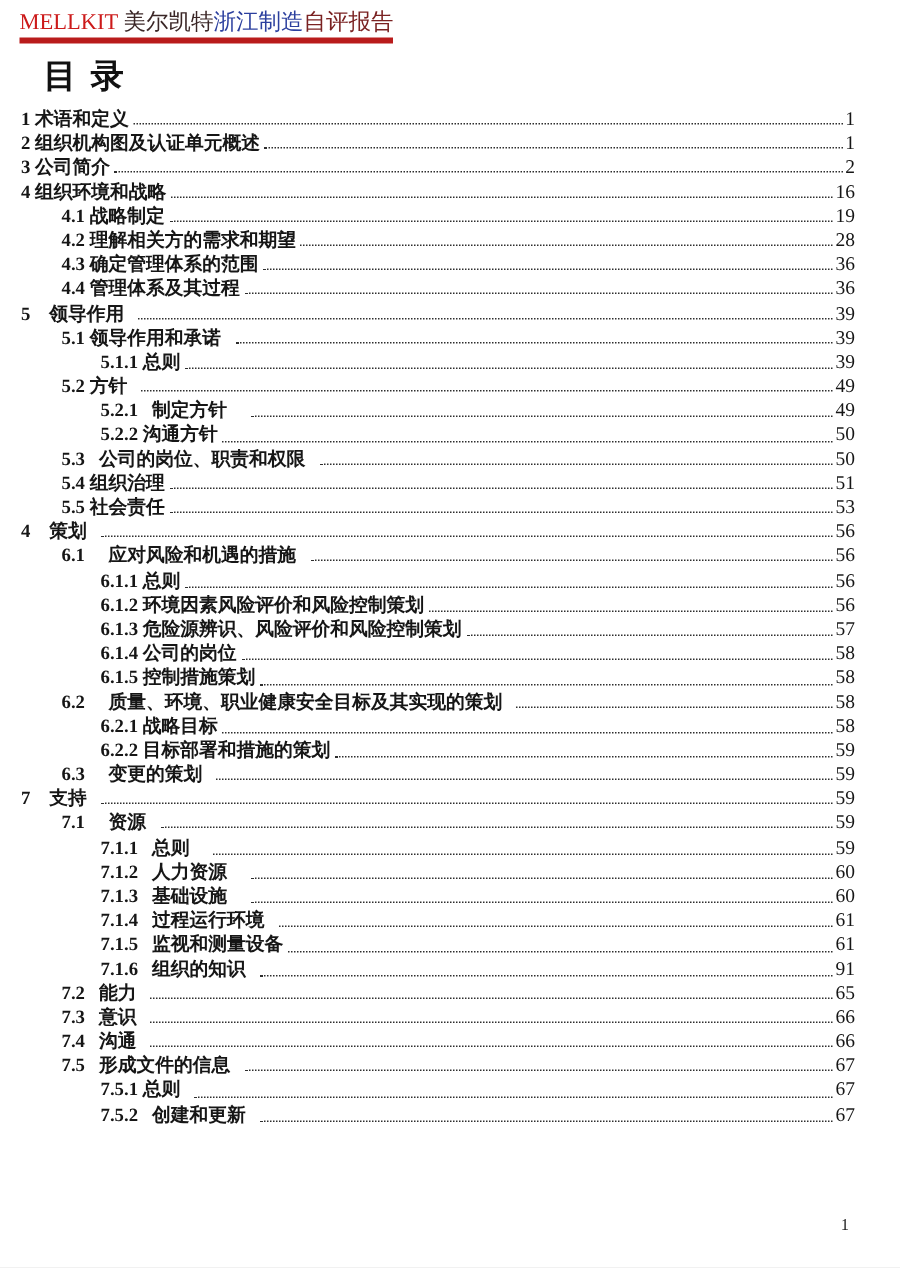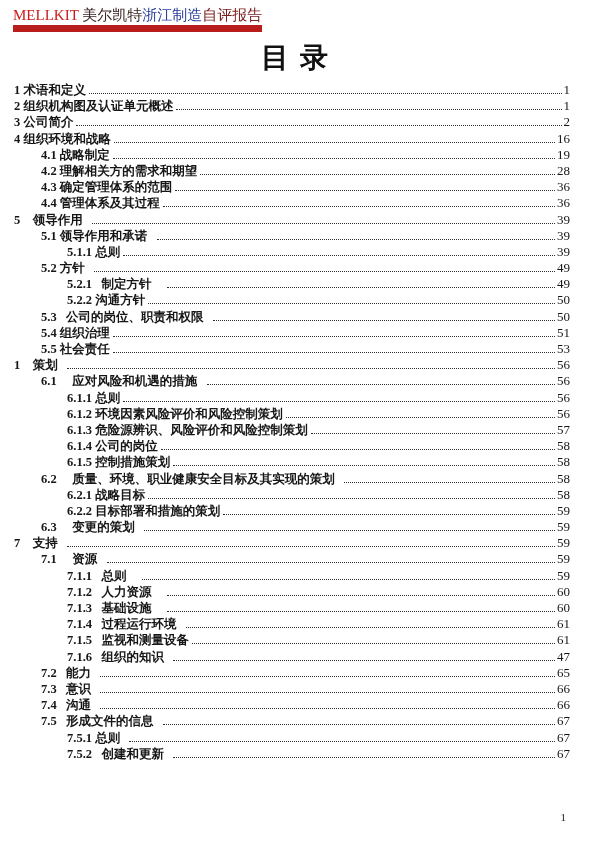--- a/index.html
+++ b/index.html
@@ -11,52 +11,52 @@
     box-sizing:border-box;
     padding:6px 30px 0 13px;
     font-family:"Liberation Serif","DejaVu Serif",serif;
     color:#1a1a1a;
     overflow:hidden;
   }
   .header{
     display:inline-block;
     font-size:15px;
     line-height:17px;
-    border-bottom:7px solid #b91c1c;
+    border-bottom:4px solid #b91c1c;
     padding-bottom:1px;
     white-space:nowrap;
   }
   .header .brand-en{color:var(--brand-red);}
   .header .brand-cn{color:var(--brand-dark);}
   .header .title-blue{color:var(--title-blue);}
   .header .title-red{color:var(--title-red);}
   .doc-title{
     position:relative;
-    left:4px;
+    left:16px;
     margin:7px 0 5px 0;
-    text-align:center;
-    font-size:28px;
+    text-align:left;
+    font-size:22px;
     font-weight:bold;
     letter-spacing:2px;
     color:#111;
     white-space:pre;
   }
   .toc{margin-top:2px;}
   .toc-row{
     display:flex;
     align-items:baseline;
     height:16.2px;
     font-size:12.5px;
     line-height:16.2px;
     color:#161616;
   }
   .toc-row .lbl{white-space:pre;font-weight:bold;}
   .lv1{padding-left:1px;}
   .lv2{padding-left:28px;}
-  .lv3{padding-left:54px;}
+  .lv3{padding-left:54px;align-items:flex-end;}
   .leader{
     flex:1;
     border-bottom:1.5px dotted #2e2e2e;
     margin:0 2px 3px 3px;
     min-width:8px;
     height:1px;
   }
   .pgnum{
     font-size:13px;
     white-space:nowrap;
@@ -179,21 +179,21 @@
     <span class="pgnum">51</span>
   </div>
 
   <div class="toc-row lv2">
     <span class="lbl">5.5 社会责任</span>
     <span class="leader"></span>
     <span class="pgnum">53</span>
   </div>
 
   <div class="toc-row lv1">
-    <span class="lbl">1    策划  </span>
+    <span class="lbl">4    策划  </span>
     <span class="leader"></span>
     <span class="pgnum">56</span>
   </div>
 
   <div class="toc-row lv2">
     <span class="lbl">6.1     应对风险和机遇的措施  </span>
     <span class="leader"></span>
     <span class="pgnum">56</span>
   </div>
 
@@ -289,21 +289,21 @@
 
   <div class="toc-row lv3">
     <span class="lbl">7.1.5   监视和测量设备</span>
     <span class="leader"></span>
     <span class="pgnum">61</span>
   </div>
 
   <div class="toc-row lv3">
     <span class="lbl">7.1.6   组织的知识  </span>
     <span class="leader"></span>
-    <span class="pgnum">47</span>
+    <span class="pgnum">91</span>
   </div>
 
 
   <div class="toc-row lv2">
     <span class="lbl">7.2   能力  </span>
     <span class="leader"></span>
     <span class="pgnum">65</span>
   </div>
 
   <div class="toc-row lv2">

